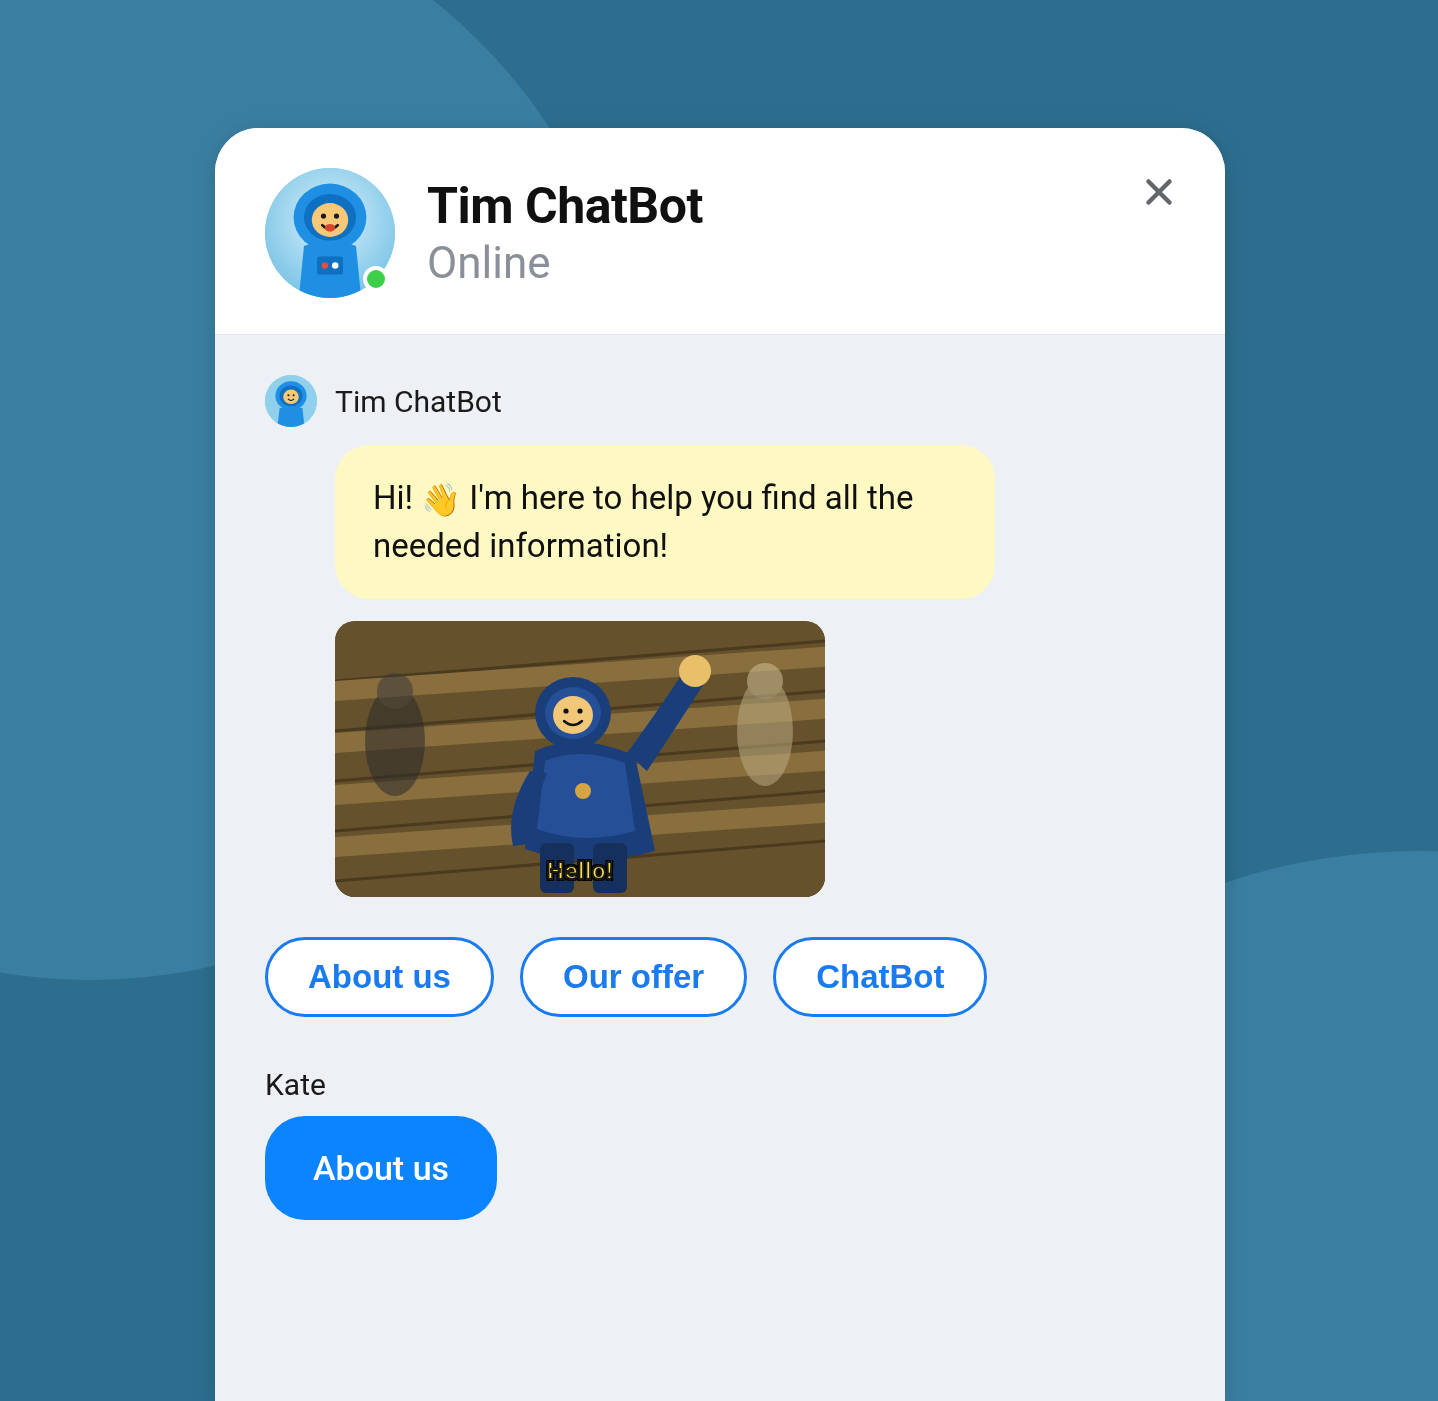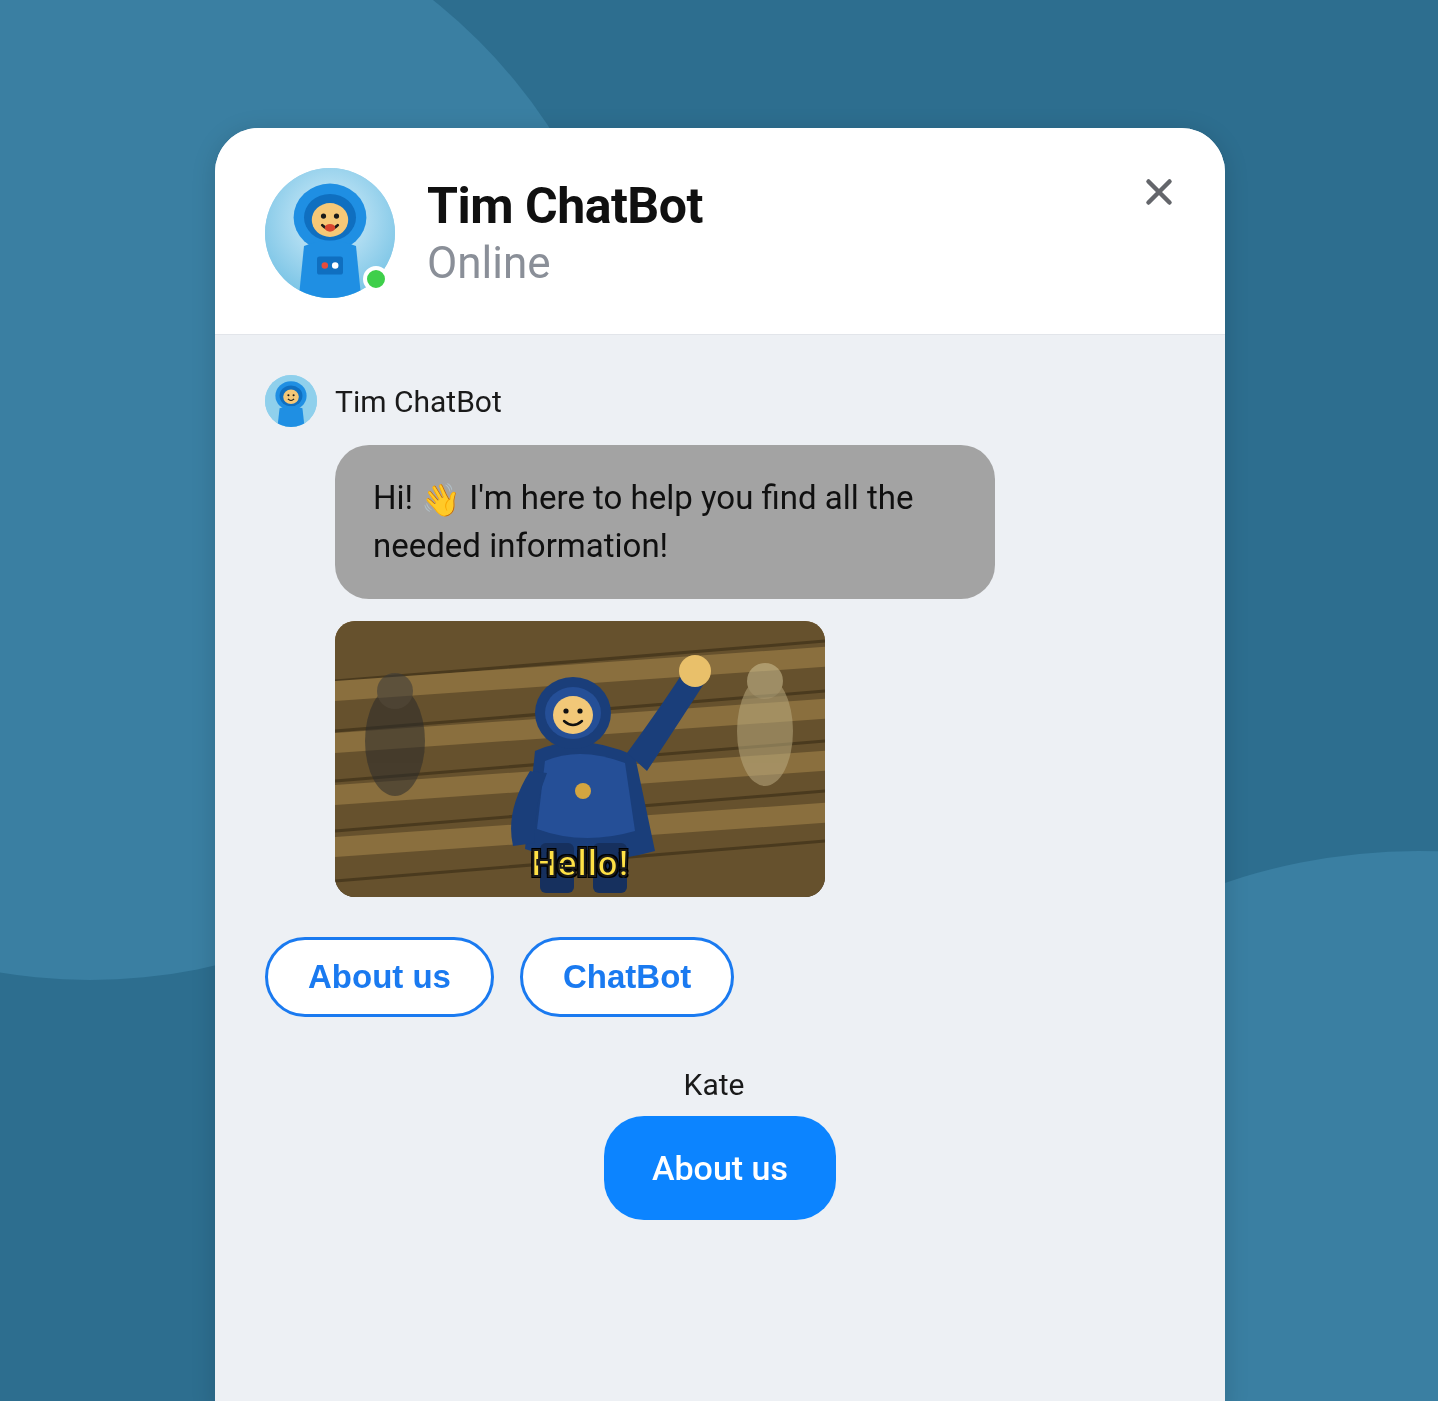--- a/index.html
+++ b/index.html
@@ -109,21 +109,21 @@
     overflow: hidden;
     display: flex;
     align-items: center;
     justify-content: center;
     background: radial-gradient(circle at 50% 45%, #c6e8f8 0%, #9fd4ef 60%, #6fbde0 100%);
   }
   .msg-meta .small-avatar svg { width: 100%; height: 100%; }
   .msg-sender { font-size: 30px; color: #1a1a1a; }
 
   .bubble {
-    background: #a3a3a3;
+    background: #fef9c3;
     border-radius: 34px;
     padding: 30px 38px;
     font-size: 33px;
     line-height: 1.4;
     color: #101010;
     margin-left: 70px;
     max-width: 660px;
     display: inline-block;
   }
   .wave { display: inline-block; font-size: 32px; vertical-align: -2px; }
@@ -138,21 +138,21 @@
     position: relative;
     background: linear-gradient(180deg, #8a6b3e 0%, #5a4426 50%, #3a2d18 100%);
   }
   .gif-card svg { position: absolute; inset: 0; width: 100%; height: 100%; }
   .gif-caption {
     position: absolute;
     bottom: 12px;
     left: 50%;
     transform: translateX(-50%);
     color: #ffe145;
-    font-size: 36px;
+    font-size: 24px;
     font-weight: 800;
     letter-spacing: 0.5px;
     -webkit-text-stroke: 2px #1a1a1a;
     text-shadow: 2px 2px 0 #000, -2px -2px 0 #000, 2px -2px 0 #000, -2px 2px 0 #000;
   }
 
   .quick-replies {
     margin-left: 0px;
     margin-top: 40px;
     display: flex;
@@ -167,21 +167,21 @@
     font-weight: 600;
     padding: 18px 40px;
     border-radius: 999px;
     cursor: pointer;
   }
 
   .user-block {
     margin-top: 50px;
     display: flex;
     flex-direction: column;
-    align-items: center;
+    align-items: flex-start;
     padding-right: 0px;
   }
   .user-sender {
     font-size: 30px;
     color: #1a1a1a;
     margin-bottom: 14px;
     margin-right: 12px;
   }
   .user-bubble {
     background: #0c84ff;
@@ -306,20 +306,21 @@
           <rect x="205" y="222" width="34" height="50" rx="6" fill="#16305e"></rect>
           <rect x="258" y="222" width="34" height="50" rx="6" fill="#16305e"></rect>
 
           <circle cx="248" cy="170" r="8" fill="#d4a540"></circle>
         </svg>
         <div class="gif-caption">Hello!</div>
       </div>
 
       <div class="quick-replies">
         <button class="qr-btn">About us</button>
+        <button class="qr-btn">Our offer</button>
         <button class="qr-btn">ChatBot</button>
       </div>
     </div>
 
     <div class="user-block">
       <div class="user-sender">Kate</div>
       <div class="user-bubble">About us</div>
     </div>
 
   </div>

